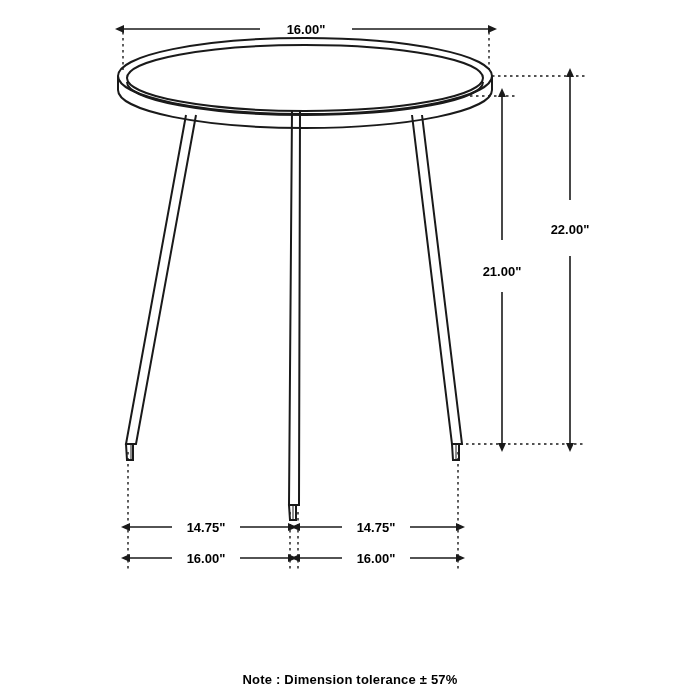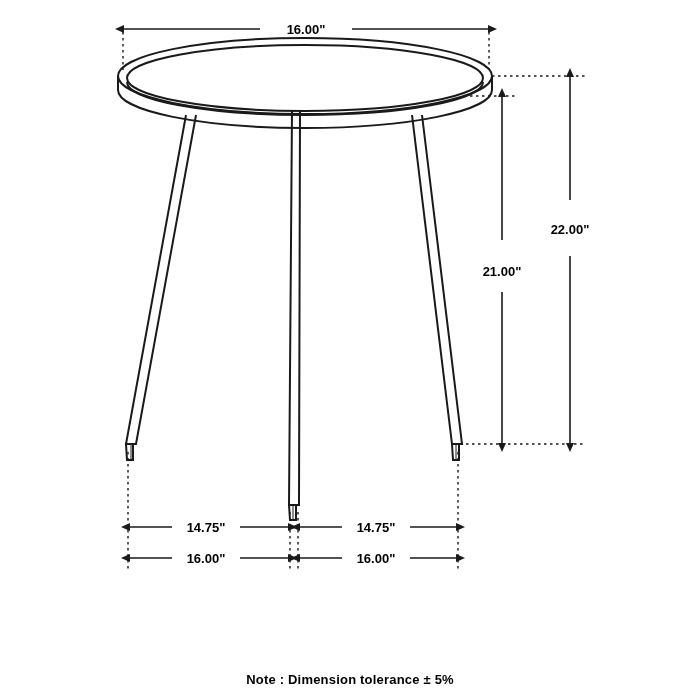--- a/index.html
+++ b/index.html
@@ -139,15 +139,15 @@
     </g>
     <text x="206" y="563" text-anchor="middle">16.00"</text>
 
     <g stroke="#1a1a1a" stroke-width="1.6">
       <line x1="300" y1="558" x2="342" y2="558" marker-start="url(#arrowStart)"></line>
       <line x1="410" y1="558" x2="456" y2="558" marker-end="url(#arrowEnd)"></line>
     </g>
     <text x="376" y="563" text-anchor="middle">16.00"</text>
   </svg>
 
-  <div class="note">Note : Dimension tolerance ± 5%</div>
+  <div class="note">Note : Dimension tolerance ± 57%</div>
 
 </div>
 
 </body></html>

